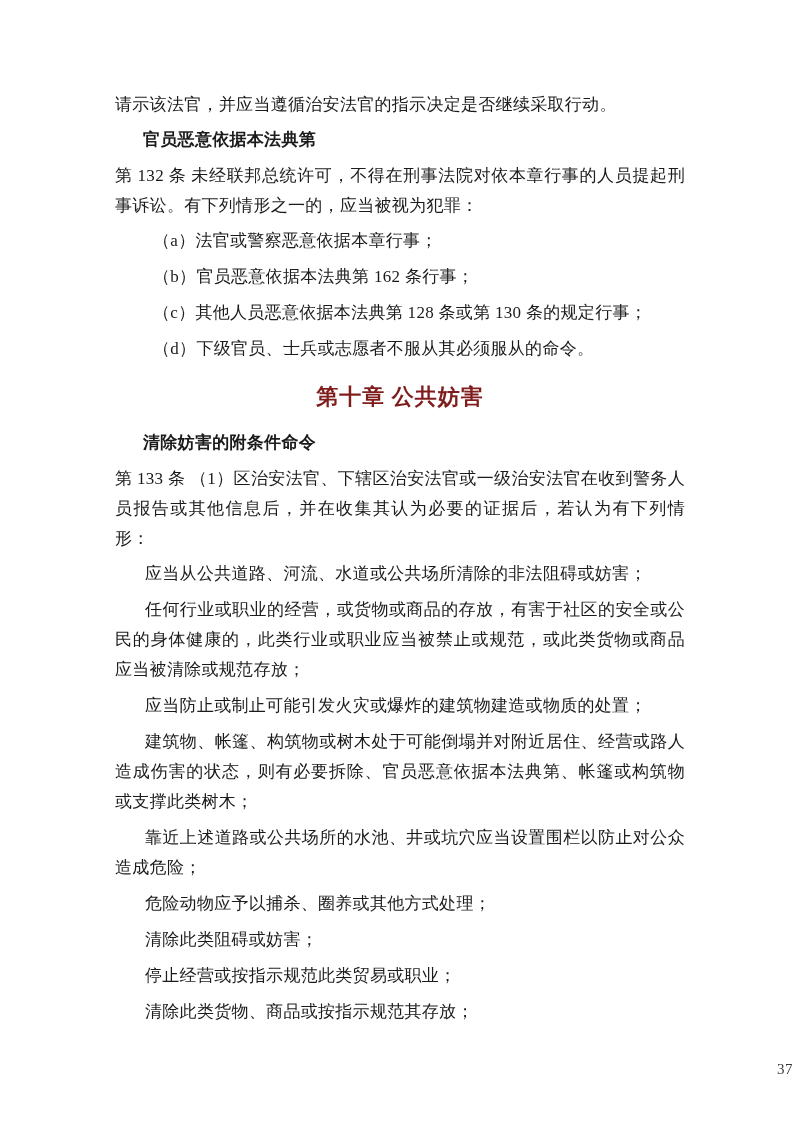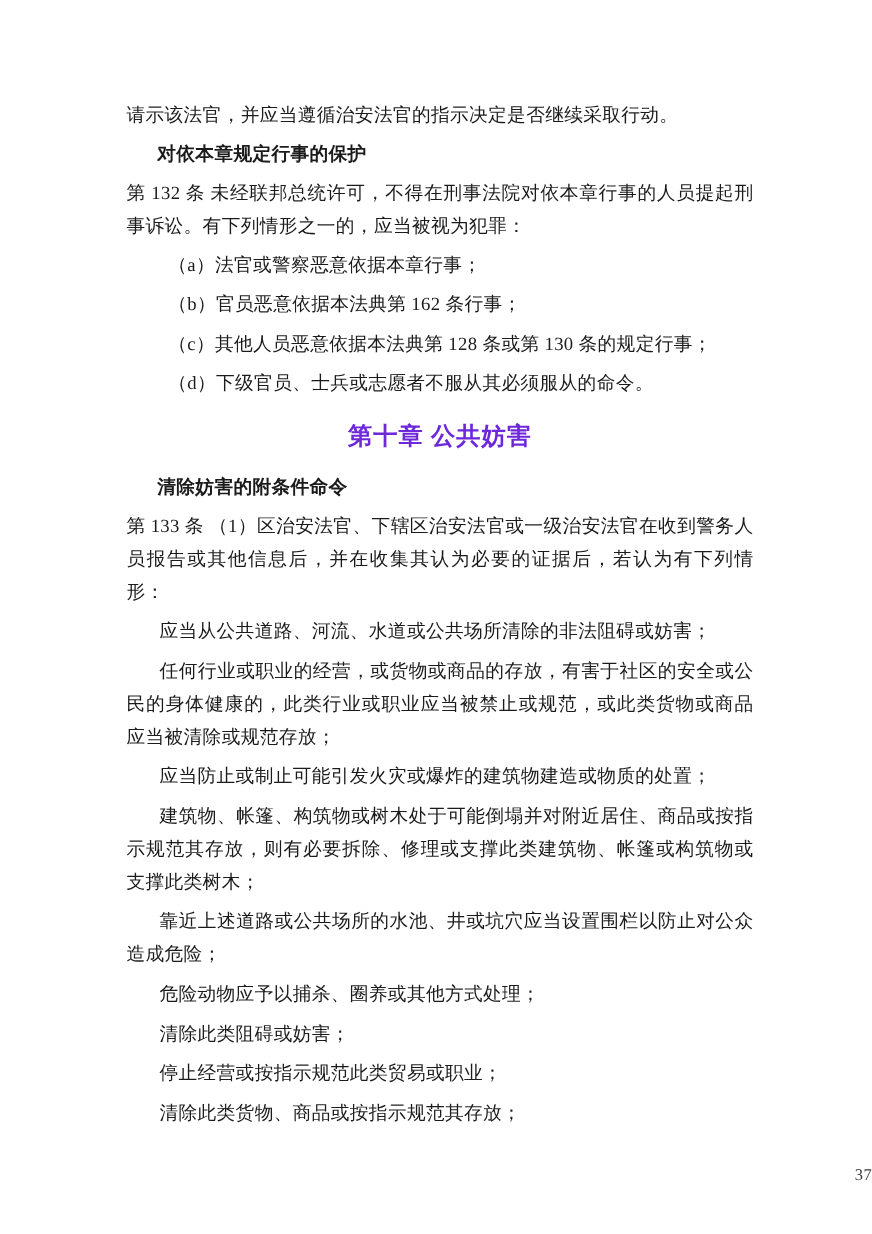--- a/index.html
+++ b/index.html
@@ -46,54 +46,54 @@
     text-indent: 30px;
     margin-bottom: 6px;
   }
   h1.chapter {
     font-size: 22px;
     font-weight: bold;
     text-align: center;
     margin: 16px 0 14px 0;
     line-height: 34px;
     letter-spacing: 1px;
-    color: #6d28d9;
+    color: #7f1d1d;
   }
   .page-number {
     position: absolute;
     left: 0;
     right: 0;
     bottom: 44px;
     text-align: right;
     font-size: 15px;
     color: #3a3a3a;
     letter-spacing: 0.5px;
   }
 </style>
 </head>
 <body>
 
 <div class="page">
   <div class="content">
     <p class="continuation">请示该法官，并应当遵循治安法官的指示决定是否继续采取行动。</p>
-    <p class="subheading">对依本章规定行事的保护</p>
+    <p class="subheading">官员恶意依据本法典第</p>
     <p class="article">第 132 条  未经联邦总统许可，不得在刑事法院对依本章行事的人员提起刑事诉讼。有下列情形之一的，应当被视为犯罪：</p>
     <p class="item">（a）法官或警察恶意依据本章行事；</p>
     <p class="item">（b）官员恶意依据本法典第 162 条行事；</p>
     <p class="item">（c）其他人员恶意依据本法典第 128 条或第 130 条的规定行事；</p>
     <p class="item">（d）下级官员、士兵或志愿者不服从其必须服从的命令。</p>
 
     <h1 class="chapter">第十章  公共妨害</h1>
 
     <p class="subheading">清除妨害的附条件命令</p>
     <p class="article">第 133 条  （1）区治安法官、下辖区治安法官或一级治安法官在收到警务人员报告或其他信息后，并在收集其认为必要的证据后，若认为有下列情形：</p>
     <p class="indent">应当从公共道路、河流、水道或公共场所清除的非法阻碍或妨害；</p>
     <p class="indent">任何行业或职业的经营，或货物或商品的存放，有害于社区的安全或公民的身体健康的，此类行业或职业应当被禁止或规范，或此类货物或商品应当被清除或规范存放；</p>
     <p class="indent">应当防止或制止可能引发火灾或爆炸的建筑物建造或物质的处置；</p>
-    <p class="indent">建筑物、帐篷、构筑物或树木处于可能倒塌并对附近居住、商品或按指示规范其存放，则有必要拆除、修理或支撑此类建筑物、帐篷或构筑物或支撑此类树木；</p>
+    <p class="indent">建筑物、帐篷、构筑物或树木处于可能倒塌并对附近居住、经营或路人造成伤害的状态，则有必要拆除、官员恶意依据本法典第、帐篷或构筑物或支撑此类树木；</p>
     <p class="indent">靠近上述道路或公共场所的水池、井或坑穴应当设置围栏以防止对公众造成危险；</p>
     <p class="indent">危险动物应予以捕杀、圈养或其他方式处理；</p>
     <p class="indent">清除此类阻碍或妨害；</p>
     <p class="indent">停止经营或按指示规范此类贸易或职业；</p>
     <p class="indent">清除此类货物、商品或按指示规范其存放；</p>
   </div>
 
   <div class="page-number">37</div>
 </div>
 

